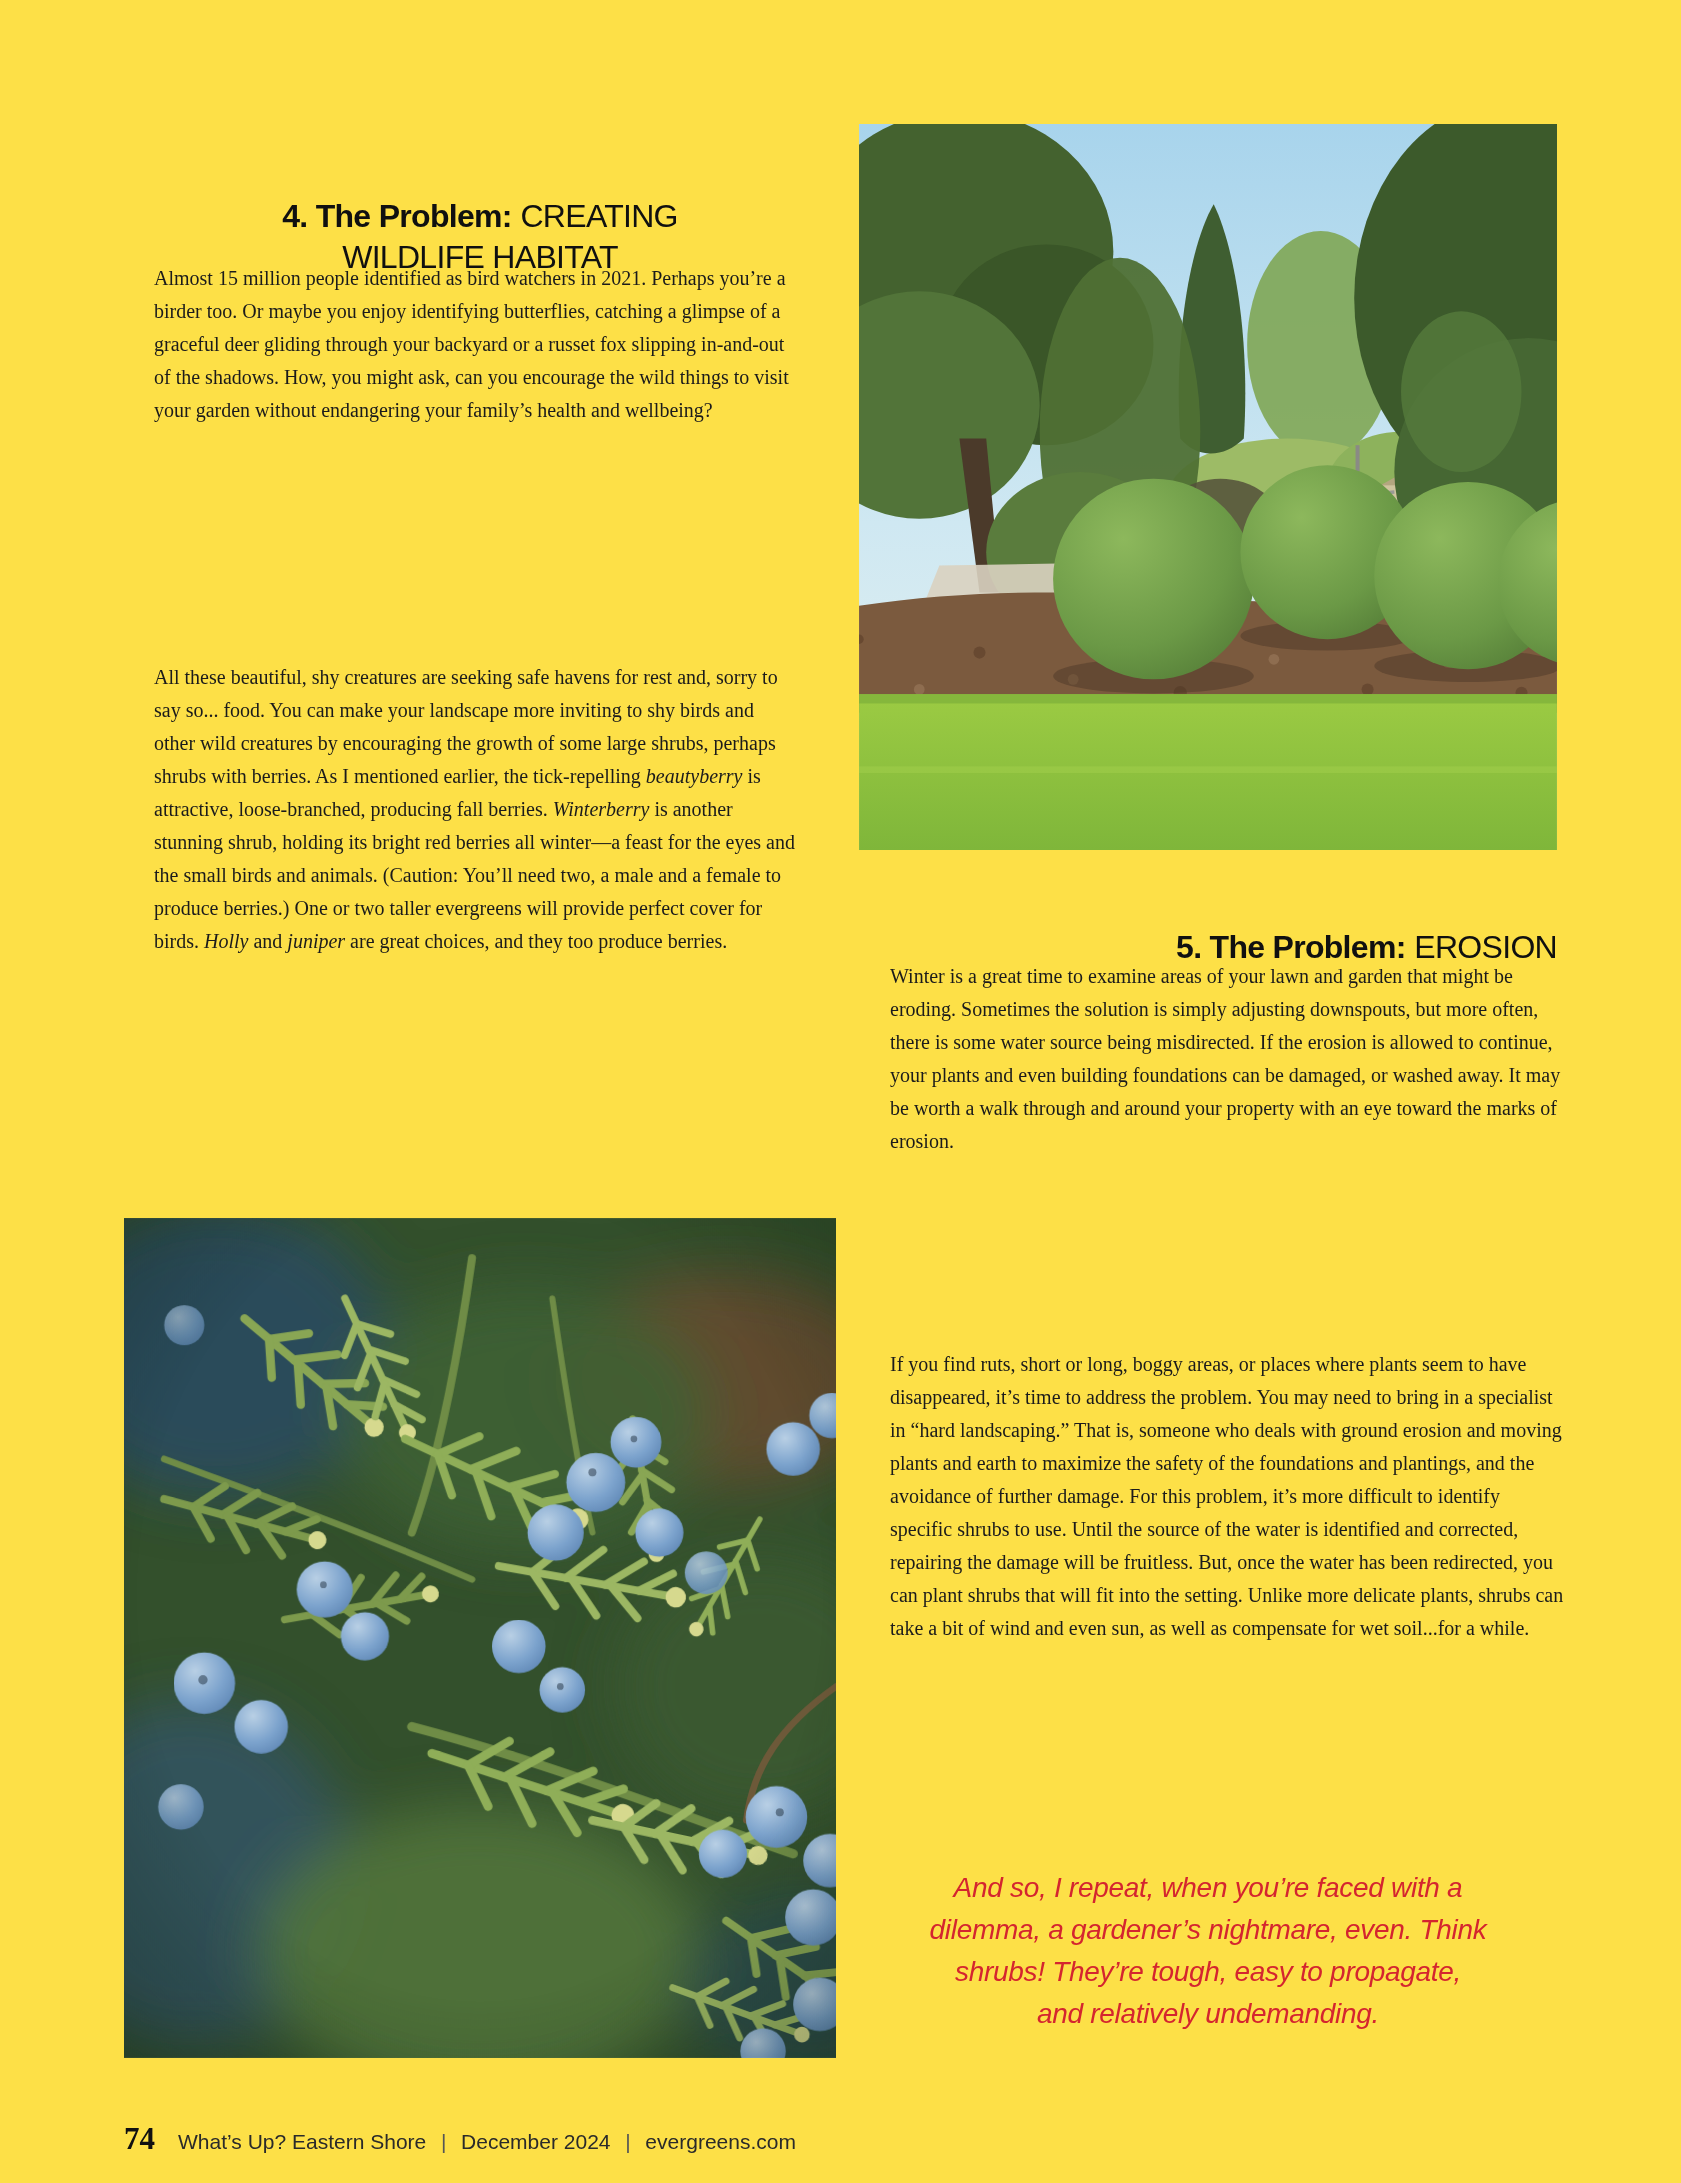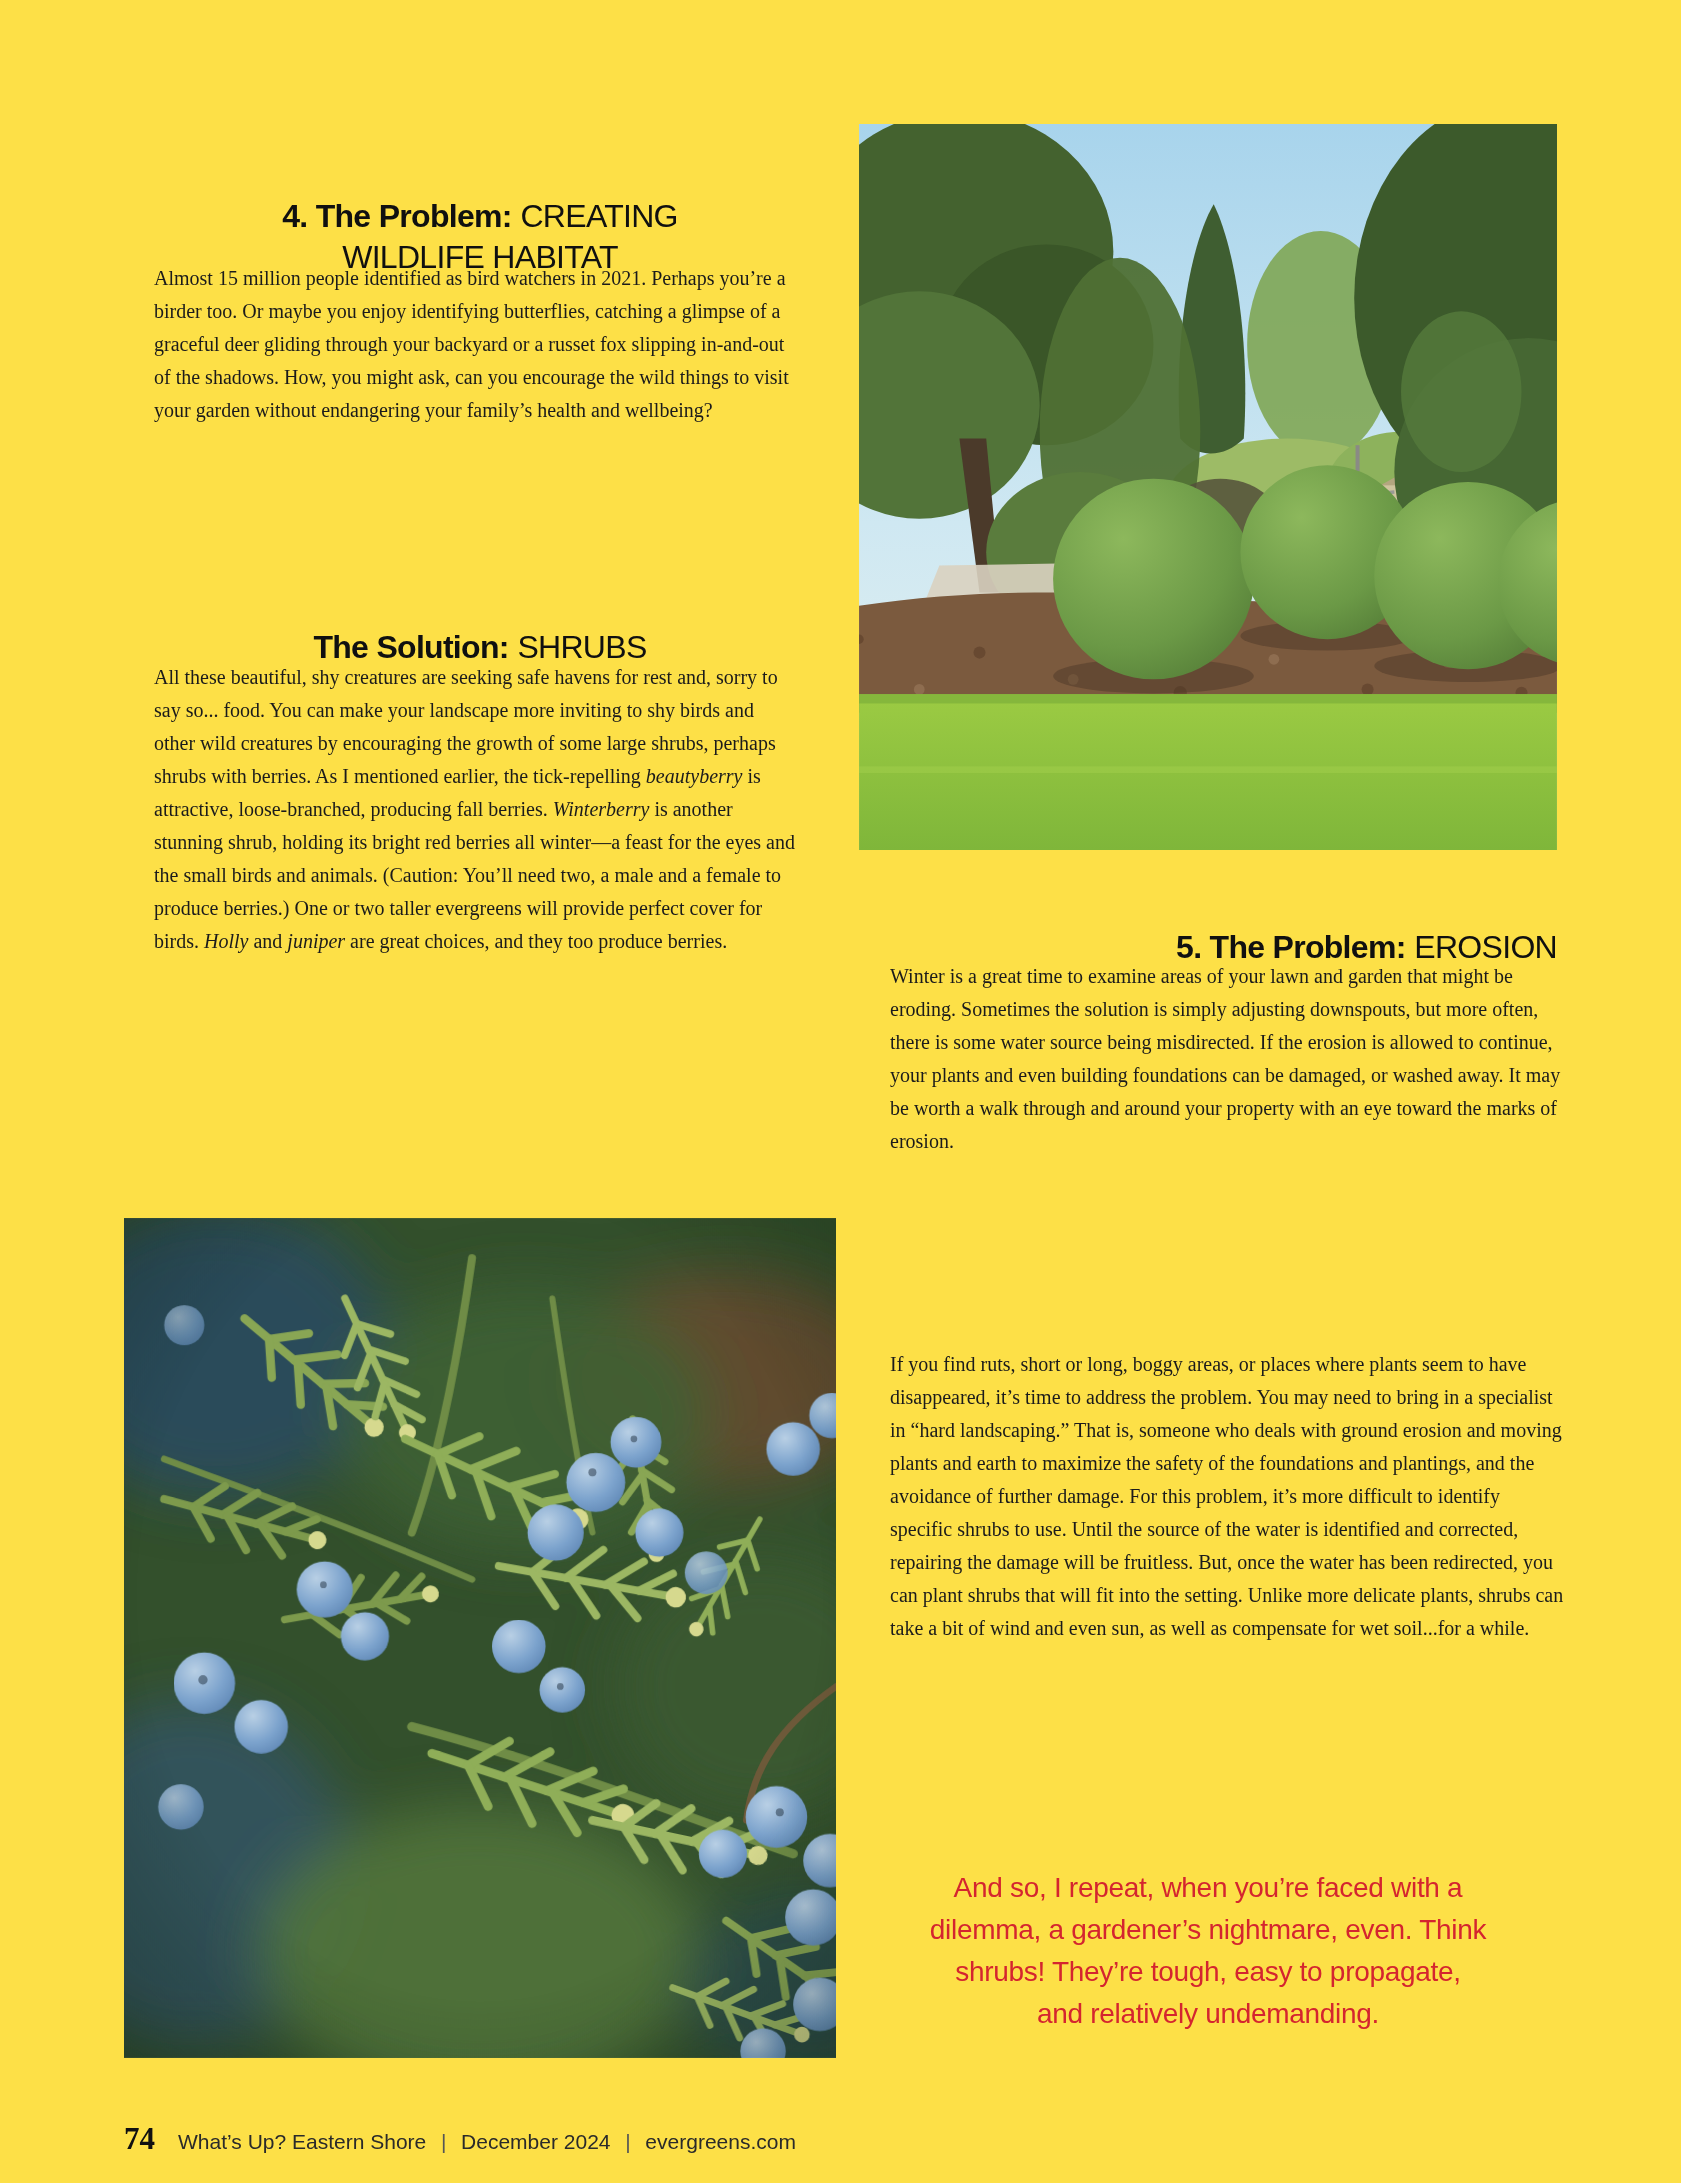--- a/index.html
+++ b/index.html
@@ -5,21 +5,21 @@
   html,body{margin:0;padding:0;background:#ffffff;}
   .page{position:relative;width:1681px;height:2183px;background:#fde047;
         font-family:"Liberation Serif",serif;color:#1b1b1b;overflow:hidden;}
   .abs{position:absolute;}
   .heading{font-family:"Liberation Sans",sans-serif;text-align:center;color:#101010;
            font-size:32px;line-height:41px;letter-spacing:-0.7px;}
   .heading .hb{font-weight:700;margin-right:8.7px;}
   .heading .hl{font-weight:400;white-space:pre-line;}
   .body{font-size:20px;line-height:33px;text-align:left;margin:0;}
   .body em{font-style:italic;}
-  .quote{font-family:"Liberation Sans",sans-serif;font-weight:400;
+  .quote{font-family:"Liberation Sans",sans-serif;font-style:italic;font-weight:400;
          font-size:28px;line-height:42px;text-align:center;white-space:pre-line;
          letter-spacing:-0.3px;}
   .footer{display:flex;align-items:baseline;font-family:"Liberation Sans",sans-serif;
           font-size:21px;color:#2a2a2a;letter-spacing:0;margin-top:31px;}
   .footer .pno{font-family:"Liberation Serif",serif;font-weight:700;font-size:31px;
                color:#111;margin-right:23px;}
   .footer .sep{margin:0 14.7px;color:#555;font-weight:300;}
   .photo{display:block;}
 </style>
 </head>
@@ -27,23 +27,20 @@
 
 <div class="page">
 
   <h2 class="abs heading" style="left:124px;top:169px;width:712px;">
     <span class="hb">4. The Problem:</span><span class="hl">CREATING
 WILDLIFE HABITAT</span>
   </h2>
 
   <p class="abs body" style="left:154px;top:262px;width:643px;"><span>Almost 15 million people identified as bird watchers in 2021. Perhaps you’re a birder too. Or maybe you enjoy identifying butterflies, catching a glimpse of a graceful deer gliding through your backyard or a russet fox slipping in-and-out of the shadows. How, you might ask, can you encourage the wild things to visit your garden without endangering your family’s health and wellbeing?</span></p>
 
-  <h2 class="abs heading" style="left:124px;top:600px;width:712px;">
-    <span class="hb">The Solution:</span><span class="hl">SHRUBS</span>
-  </h2>
 
   <p class="abs body" style="left:154px;top:661px;width:643px;"><span>All these beautiful, shy creatures are seeking safe havens for rest and, sorry to say so... food. You can make your landscape more inviting to shy birds and other wild creatures by encouraging the growth of some large shrubs, perhaps shrubs with berries. As I mentioned earlier, the tick-repelling </span><em>beautyberry</em><span> is attractive, loose-branched, producing fall berries. </span><em>Winterberry</em><span> is another stunning shrub, holding its bright red berries all winter—a feast for the eyes and the small birds and animals. (Caution: You’ll need two, a male and a female to produce berries.) One or two taller evergreens will provide perfect cover for birds. </span><em>Holly</em><span> and </span><em>juniper</em><span> are great choices, and they too produce berries.</span></p>
 
   <svg class="abs photo" style="left:124px;top:1218px;" width="712" height="840" viewBox="0 0 1064 1255" role="img">
     <defs>
       <radialGradient id="berryG" cx="0.35" cy="0.3" r="0.9">
         <stop offset="0" stop-color="#b9d0e5"></stop>
         <stop offset="0.55" stop-color="#7ca3cd"></stop>
         <stop offset="1" stop-color="#577fae"></stop>
       </radialGradient>

